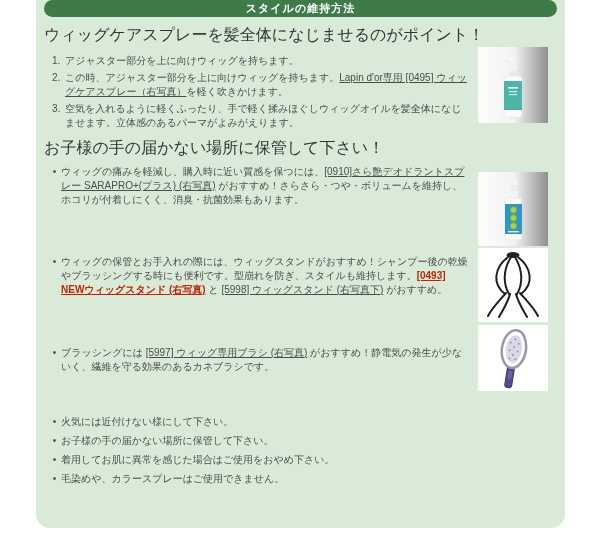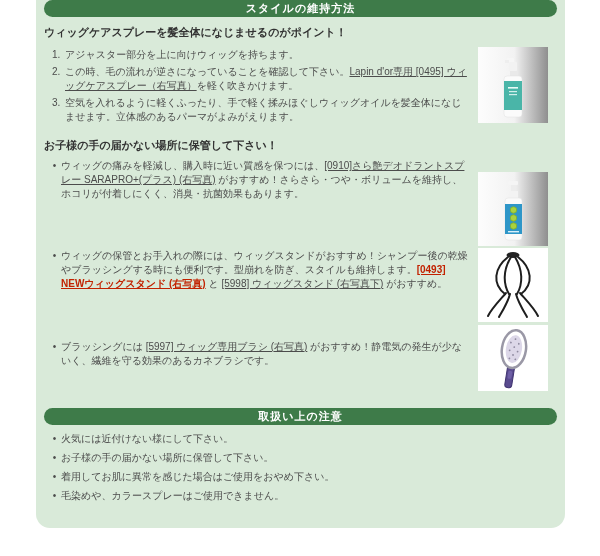--- a/index.html
+++ b/index.html
@@ -12,21 +12,21 @@
     position:absolute;left:36px;top:0;width:529px;height:528px;
     background:#d9ead9;border-radius:0 0 14px 14px;
     color:#4c4c4c;font-size:10px;overflow:hidden;
   }
   .sec{position:absolute;left:8px;right:8px;}
   .bar{
     height:17px;line-height:17px;border-radius:9px;background:#3e7b49;
     color:#ffffff;font-weight:bold;font-size:11px;text-align:center;
     letter-spacing:1px;
   }
-  .lead{font-weight:bold;color:#333333;font-size:11px;margin:8px 0 0 0;}
+  .lead{font-weight:normal;color:#333333;font-size:16px;margin:8px 0 0 0;}
   .steps{margin:8px 86px 0 8px;}
   .step{display:flex;margin-bottom:3px;line-height:14px;}
   .step .num{width:13px;flex:none;}
   .step .tx{flex:1;}
   .bullets{margin:0 86px 0 4px;}
   .bullet{display:flex;line-height:14px;}
   .bullet .mk{width:13px;flex:none;text-align:center;color:#4c4c4c;}
   .bullet .tx{flex:1;}
   .b-first{margin-top:6px;}
   .b-gap1{margin-top:48px;}
@@ -51,21 +51,21 @@
   <div class="sec" style="top:0;">
     <div class="bar">スタイルの維持方法</div>
     <div class="lead">ウィッグケアスプレーを髪全体になじませるのがポイント！</div>
     <div class="steps">
       <div class="step">
         <span class="num">1.</span>
         <span class="tx">アジャスター部分を上に向けウィッグを持ちます。</span>
       </div>
       <div class="step">
         <span class="num">2.</span>
-        <span class="tx"><span>この時、毛の流れが逆さになっていることを確認して下さい。</span><a class="lk">Lapin d'or専用 [0495] ウィッグケアスプレー（右写真）</a><span>を軽く吹きかけます。</span></span>
+        <span class="tx"><span>この時、アジャスター部分を上に向けウィッグを持ちます。</span><a class="lk">Lapin d'or専用 [0495] ウィッグケアスプレー（右写真）</a><span>を軽く吹きかけます。</span></span>
       </div>
       <div class="step">
         <span class="num">3.</span>
         <span class="tx">空気を入れるように軽くふったり、手で軽く揉みほぐしウィッグオイルを髪全体になじませます。立体感のあるパーマがよみがえります。</span>
       </div>
     </div>
   </div>
 
   <div class="sec" style="top:130px;">
     <div class="lead">お子様の手の届かない場所に保管して下さい！</div>
@@ -79,21 +79,20 @@
         <span class="tx"><span>ウィッグの保管とお手入れの際には、ウィッグスタンドがおすすめ！シャンプー後の乾燥やブラッシングする時にも便利です。型崩れを防ぎ、スタイルも維持します。</span><a class="lk-red">[0493] NEWウィッグスタンド (右写真)</a><span> と </span><a class="lk">[5998] ウィッグスタンド (右写真下)</a><span> がおすすめ。</span></span>
       </div>
       <div class="bullet b-gap2">
         <span class="mk">•</span>
         <span class="tx"><span>ブラッシングには </span><a class="lk">[5997] ウィッグ専用ブラシ (右写真)</a><span> がおすすめ！静電気の発生が少ないく、繊維を守る効果のあるカネブラシです。</span></span>
       </div>
     </div>
   </div>
 
   <div class="sec" style="top:408px;">
-    <div class="bar">取扱い上の注意</div>
     <div class="bullets3">
       <div class="bullet">
         <span class="mk">•</span>
         <span class="tx">火気には近付けない様にして下さい。</span>
       </div>
       <div class="bullet">
         <span class="mk">•</span>
         <span class="tx">お子様の手の届かない場所に保管して下さい。</span>
       </div>
       <div class="bullet">

